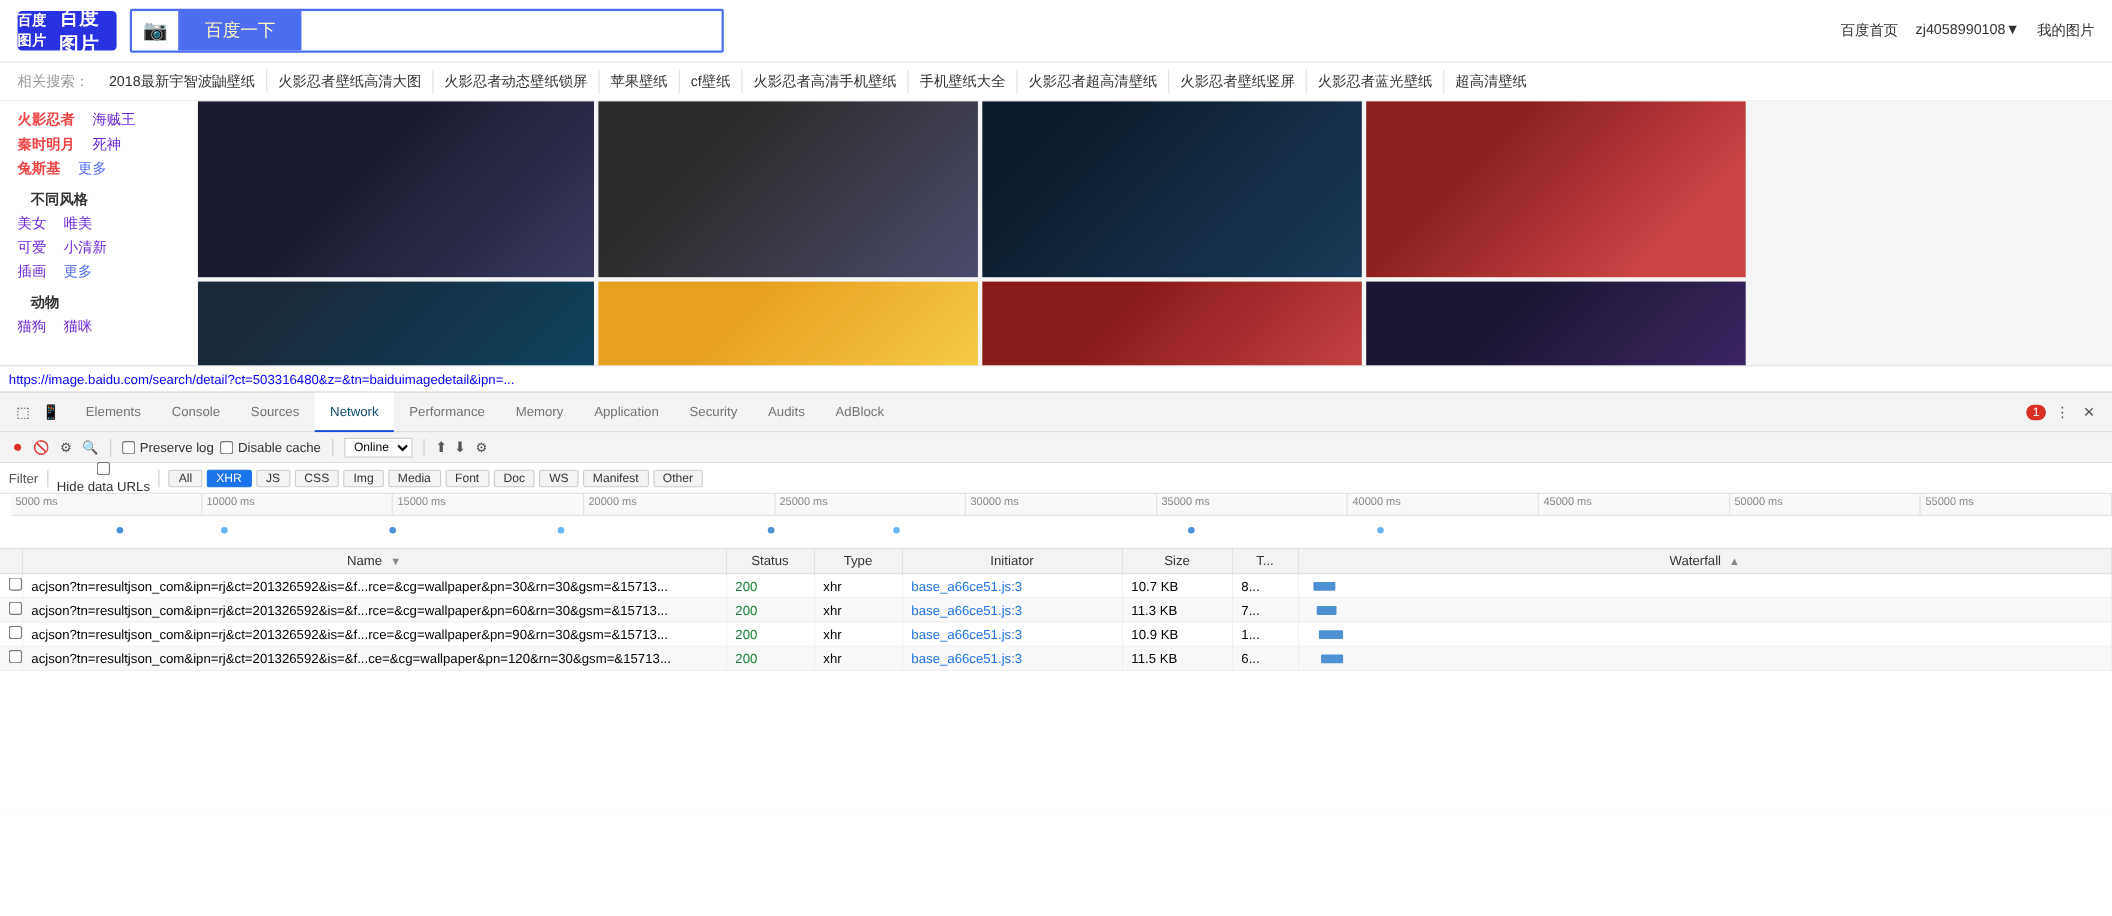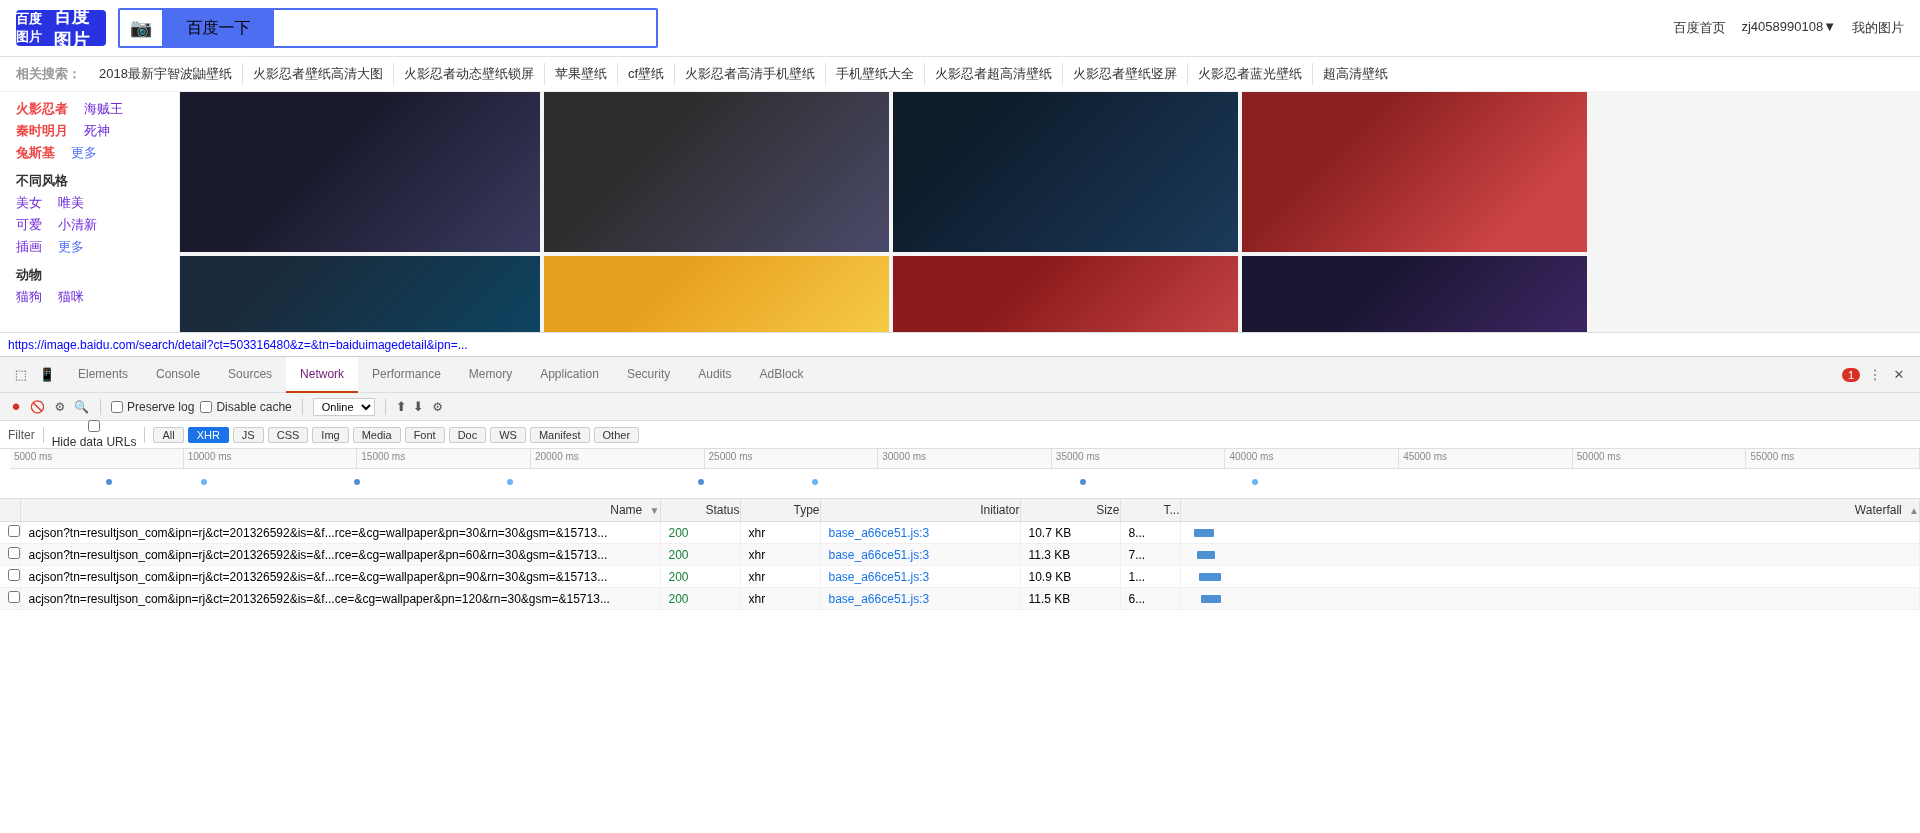--- a/index.html
+++ b/index.html
@@ -43,21 +43,21 @@
       color: #333;
     }
     .search-camera {
       padding: 0 10px;
       color: #999;
       font-size: 18px;
       cursor: pointer;
     }
     .search-btn {
       background: #4e6ef2;
-      color: #000000;
+      color: #fef9c3;
       border: none;
       padding: 0 24px;
       height: 40px;
       font-size: 16px;
       cursor: pointer;
       white-space: nowrap;
     }
     .top-links {
       margin-left: auto;
       display: flex; gap: 16px;
@@ -69,21 +69,21 @@
     .related-bar {
       display: flex; align-items: center;
       padding: 6px 16px;
       font-size: 13px;
       border-bottom: 1px solid #f0f0f0;
       background: #fff;
       gap: 8px;
       flex-wrap: nowrap;
       overflow: hidden;
     }
-    .related-label { color: #999; white-space: nowrap; font-weight: bold; }
+    .related-label { color: #999; white-space: nowrap; }
     .related-links { display: flex; gap: 0; }
     .related-link {
       color: #333;
       text-decoration: none;
       padding: 2px 10px;
       white-space: nowrap;
       border-right: 1px solid #e0e0e0;
       font-size: 13px;
     }
     .related-link:last-child { border-right: none; }
@@ -100,21 +100,21 @@
       width: 180px;
       padding: 8px 16px;
       font-size: 13px;
       flex-shrink: 0;
       border-right: 1px solid #f0f0f0;
     }
     .sidebar-category { margin-bottom: 10px; }
     .sidebar-row { display: flex; gap: 16px; margin-bottom: 4px; }
     .sidebar-item-active { color: #e44; font-weight: bold; }
     .sidebar-item { color: #6d28d9; }
-    .sidebar-section-title { font-weight: bold; color: #333; margin: 8px 0 4px; }
+    .sidebar-section-title { font-weight: bold; color: #333; margin: 8px 12px 4px; }
     .sidebar-more { color: #4e6ef2; }
 
     
     .image-grid {
       flex: 1;
       display: grid;
       grid-template-columns: 360px 345px 345px 345px;
       grid-template-rows: 160px 160px;
       gap: 4px;
       overflow: hidden;
@@ -176,22 +176,22 @@
       padding: 0 14px;
       height: 36px;
       display: flex; align-items: center;
       font-size: 12px;
       color: #737373;
       cursor: pointer;
       border-bottom: 2px solid transparent;
       white-space: nowrap;
     }
     .devtools-tab.active {
-      color: #701a75;
-      border-bottom: 2px solid #c2410c;
+      color: #0c4a6e;
+      border-bottom: 2px solid #1d4ed8;
       background: #fff;
     }
     .devtools-tab-spacer { flex: 1; }
     .devtools-right-icons {
       display: flex; align-items: center; gap: 6px; padding: 0 8px;
     }
     .error-badge {
       background: #d93025;
       color: #fff;
       font-size: 11px;
@@ -311,21 +311,21 @@
     .network-table table {
       width: 100%;
       border-collapse: collapse;
       font-size: 12px;
     }
     .network-table th {
       background: #f3f3f3;
       border-bottom: 1px solid #ddd;
       border-right: 1px solid #e0e0e0;
       padding: 4px 0;
-      text-align: right;
+      text-align: center;
       font-weight: normal;
       color: #333;
       position: sticky;
       top: 0;
       z-index: 1;
     }
     .network-table td {
       border-bottom: 1px solid #f0f0f0;
       border-right: 1px solid #f0f0f0;
       padding: 3px 8px;

